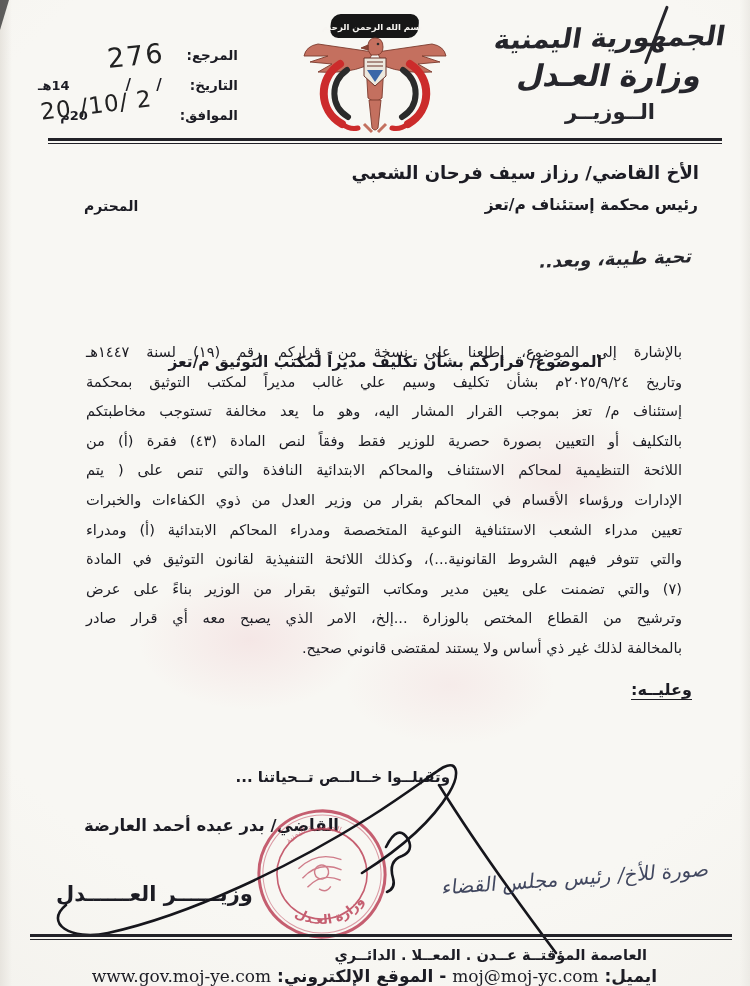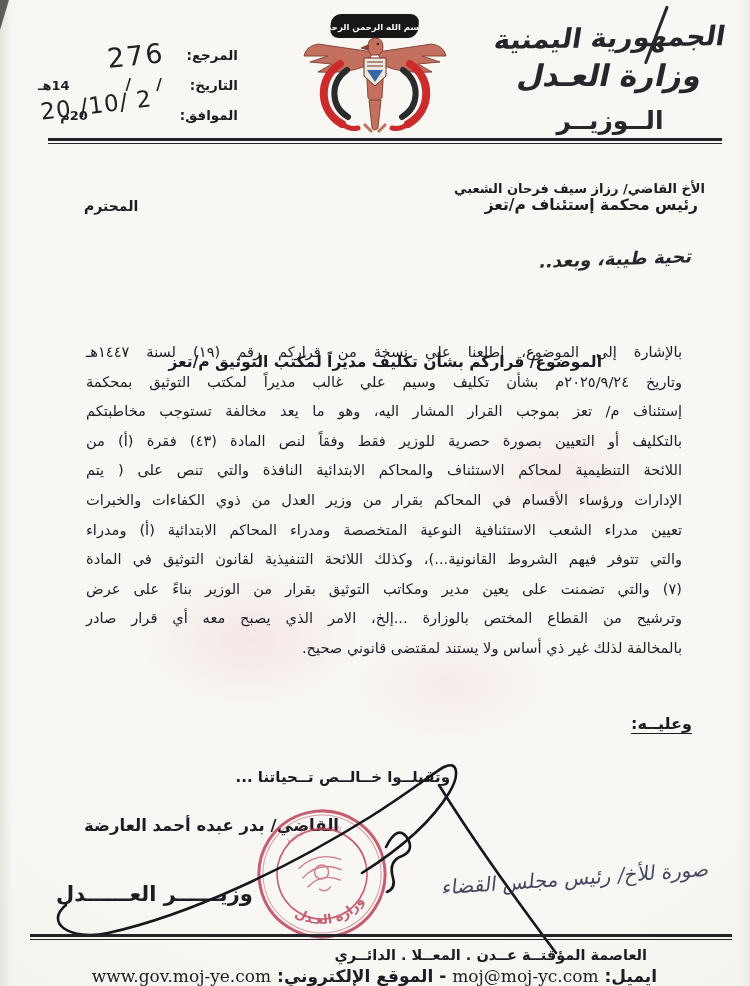--- a/index.html
+++ b/index.html
@@ -21,46 +21,46 @@
   .blob{position:absolute;border-radius:50%;pointer-events:none;}
 
   
   .corner-mark{width:9px;height:30px;background:#3a3a3a;left:0;top:0;
     clip-path:polygon(0 0,100% 0,0 100%);opacity:.8;}
   .pen-slash{width:3px;height:62px;background:#26262c;left:666px;top:6px;
     transform:rotate(21deg);transform-origin:top center;border-radius:2px;}
   .calli{line-height:1.15;text-align:center;font-weight:bold;color:#26262c;}
   .calli .l1{font-size:27px;transform:skewX(-10deg) rotate(-1deg);}
   .calli .l2{font-size:30px;transform:skewX(-12deg);margin-top:6px;}
-  .calli .l3{font-size:25px;letter-spacing:1px;margin-top:13px;transform:none;}
+  .calli .l3{font-size:21px;letter-spacing:1px;margin-top:6px;transform:none;}
   .ref-block{left:38px;top:40px;width:200px;font-size:13.5px;font-weight:bold;}
   .ref-row{display:flex;align-items:center;gap:8px;height:30px;position:relative;}
   .ref-row .lbl{white-space:nowrap;}
   .hand{font-family:"DejaVu Sans",sans-serif;font-weight:normal;color:#222;}
   .hand-ref{font-size:27px;transform:rotate(-6deg);letter-spacing:2px;margin-right:14px;}
   .slashes{font-size:15px;letter-spacing:10px;margin-right:10px;}
   .era{font-size:13px;margin-right:auto;}
   .hand-date{position:absolute;left:2px;top:-8px;font-size:23px;transform:rotate(-7deg);
     letter-spacing:1px;white-space:nowrap;}
   .rule-double{border-top:3px solid #222228;border-bottom:1.4px solid #222228;height:6px;}
 
   
   .b{font-weight:bold;}
-  .addr1{right:45px;top:162px;font-size:13px;margin-top:19px;}
+  .addr1{right:51px;top:162px;font-size:18px;}
   .addr2{right:52px;top:196px;font-size:15.5px;}
   .honor{left:84px;top:198px;font-size:14px;}
   .greet{right:58px;top:248px;font-size:18px;font-weight:bold;
     transform:skewX(-13deg) rotate(-2deg);color:#26262c;}
   .subject{right:148px;top:305px;font-size:15.5px;font-weight:bold;
     text-underline-offset:5px;text-decoration-thickness:1.5px;margin-top:48px;}
   .body-par{right:68px;left:86px;top:337px;}
   .body-line{font-size:14.6px;line-height:29.6px;text-align:justify;text-align-last:justify;
     color:#1b1b22;white-space:normal;}
   .body-line.last{text-align:right;text-align-last:right;}
-  .directive-h{right:58px;top:714px;font-size:16px;font-weight:bold;
+  .directive-h{right:58px;top:680px;font-size:16px;font-weight:bold;
     text-decoration:underline;text-underline-offset:4px;}
   .directive-t{right:52px;left:60px;top:734px;font-size:13.8px;font-weight:bold;text-align:right;}
   .closing{right:300px;top:768px;font-size:15px;font-weight:bold;white-space:nowrap;}
   .signer-name{left:84px;top:816px;font-size:16.5px;font-weight:bold;direction:rtl;}
   .signer-title{left:56px;top:882px;font-size:21px;font-weight:bold;letter-spacing:1px;}
   .hand-note{right:40px;top:866px;font-size:20px;color:#2e3550;
     transform:rotate(-4deg) skewX(-10deg);white-space:nowrap;opacity:.9;}
 
   
   .footer-rule{left:30px;right:18px;top:934px;}

